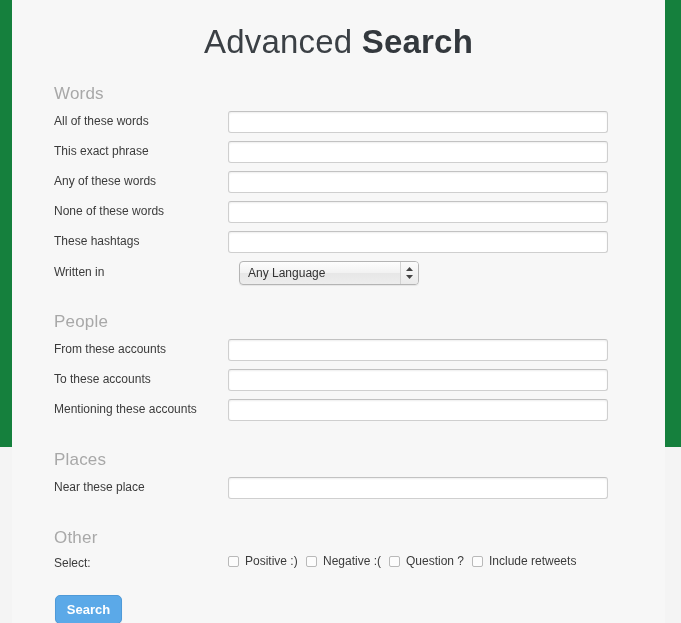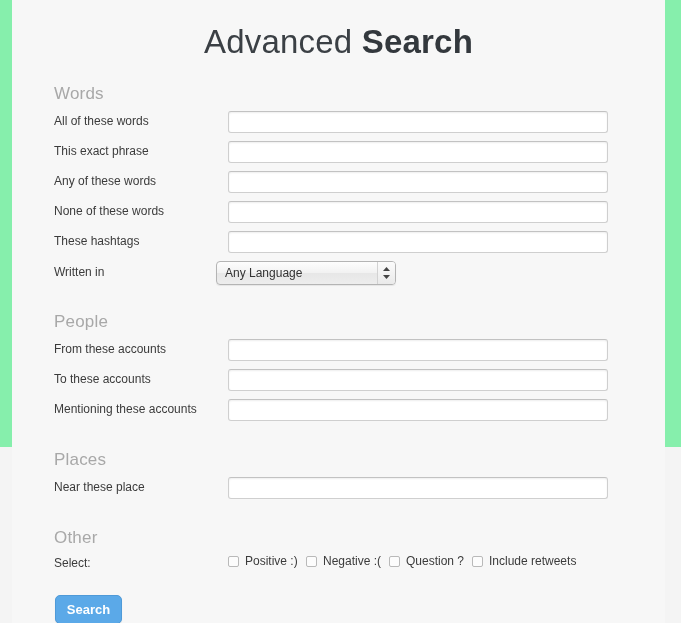--- a/index.html
+++ b/index.html
@@ -11,21 +11,21 @@
     height: 623px;
     background: #f4f4f4;
     font-family: "Liberation Sans", sans-serif;
     overflow: hidden;
   }
   .page {
     position: absolute;
     left: 0; top: 0;
     width: 681px;
     height: 447px;
-    background: #86efac;
+    background: #15803d;
   }
   .content-panel {
     position: absolute;
     left: 12px;
     top: 0;
     width: 653px;
     height: 623px;
     background: #f7f7f7;
   }
   .title {
@@ -80,21 +80,21 @@
     border-radius: 3px;
     box-shadow: inset 0 1px 2px rgba(0,0,0,0.07);
     font-family: "Liberation Sans", sans-serif;
     font-size: 12px;
     color: #333;
     padding: 0 5px;
     outline: none;
   }
   .select-wrap {
     position: absolute;
-    left: 204px;
+    left: 227px;
     top: -1px;
     width: 180px;
     height: 24px;
     box-sizing: border-box;
     border: 1px solid #b4b4b4;
     border-radius: 4px;
     background: linear-gradient(to bottom, #fdfdfd 0%, #f2f2f2 48%, #e7e7e7 52%, #ededed 100%);
     box-shadow: 0 1px 1px rgba(0,0,0,0.07);
     overflow: hidden;
   }

